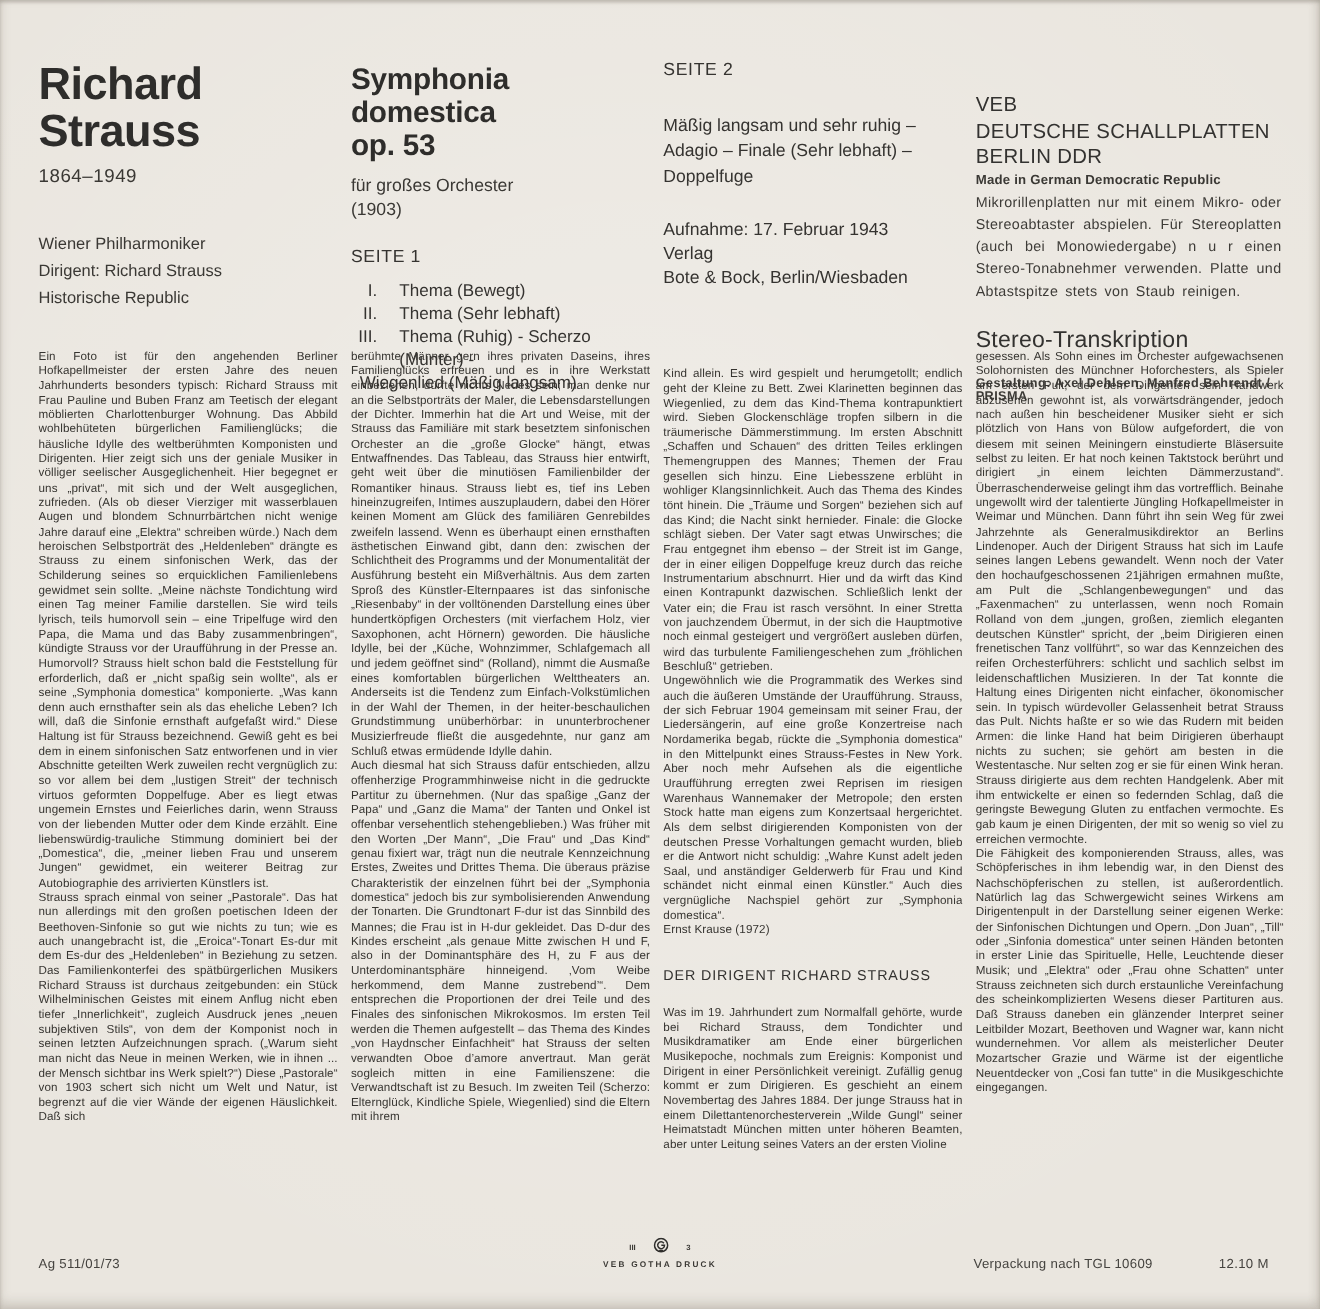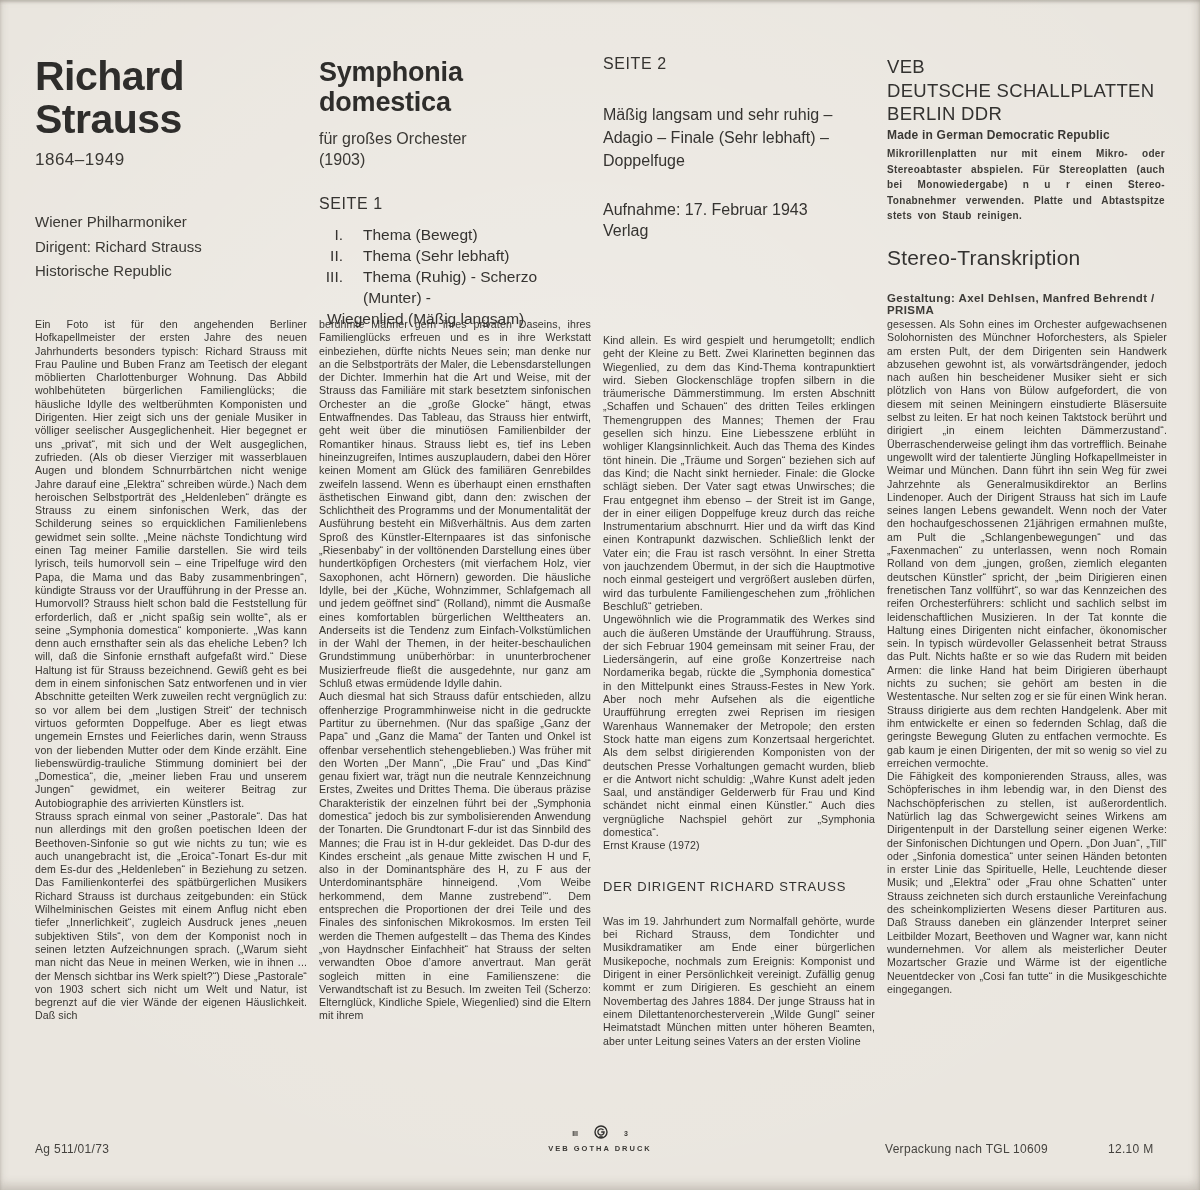--- a/index.html
+++ b/index.html
@@ -26,23 +26,23 @@
   .work-title{font-size:27px;line-height:1.12;font-weight:700;letter-spacing:-0.2px;color:#2e2d2b;}
   .work-sub{margin-top:12px;font-size:16px;line-height:1.3;color:#3a3834;}
   .side-label{font-size:16px;letter-spacing:0.6px;color:#353330;}
   .tracklist{margin-top:12px;font-size:15.5px;line-height:1.35;color:#353330;}
   .track{display:flex;}
   .track .num{width:24px;text-align:right;flex:0 0 24px;}
   .track .ttl{margin-left:20px;}
   .track.wrapline .ttl{margin-left:8px;}
   .movements{margin-top:30px;font-size:16px;line-height:1.45;width:255px;color:#353330;}
   .recording-block{margin-top:26px;font-size:16px;line-height:1.35;color:#353330;}
-  .company{font-size:18.5px;line-height:1.28;letter-spacing:0.3px;color:#333230;}
+  .company{font-size:18.5px;line-height:1.28;letter-spacing:0.3px;color:#333230;margin-top:28px;}
   .made-in{margin-top:2px;font-size:12px;font-weight:700;letter-spacing:0.2px;color:#3a3834;}
-  .notice{margin-top:4px;font-size:10px;font-weight:700;line-height:1.55;letter-spacing:0.35px;word-spacing:2.5px;text-align:justify;width:278px;color:#3d3b37;}
+  .notice{margin-top:4px;font-size:13px;font-weight:400;line-height:1.55;letter-spacing:0.35px;word-spacing:2.5px;text-align:justify;width:278px;color:#3d3b37;}
   .format{margin-top:22px;font-size:21px;letter-spacing:0.2px;color:#333230;}
   .design-credit{margin-top:22px;font-size:11.5px;font-weight:700;letter-spacing:0.4px;color:#3d3b37;}
   
   .body-col{
     width:272px;height:800px;overflow:hidden;
     font-size:10.6px;line-height:13.3px;letter-spacing:0.1px;color:#363430;
   }
   .body-col p{margin:0;text-align:justify;}
   .byline{text-align:left !important;}
   .section-heading{
@@ -67,20 +67,21 @@
     <div class="performers">
       <div>Wiener Philharmoniker</div>
       <div>Dirigent: Richard Strauss</div>
       <div>Historische Republic</div>
     </div>
   </div>
 
   <div class="abs" style="left:319px;top:57px;width:272px;">
     <div class="work-title">
       <div>Symphonia domestica</div>
+      <div>op. 53</div>
     </div>
     <div class="work-sub">
       <div>für großes Orchester</div>
       <div>(1903)</div>
     </div>
     <div class="side-label" style="margin-top:24px;">SEITE 1</div>
     <div class="tracklist">
       <div class="track">
         <span class="num">I.</span>
         <span class="ttl">Thema (Bewegt)</span>
@@ -98,20 +99,21 @@
       </div>
     </div>
   </div>
 
   <div class="abs" style="left:603px;top:55px;width:272px;">
     <div class="side-label">SEITE 2</div>
     <div class="movements">Mäßig langsam und sehr ruhig – Adagio – Finale (Sehr lebhaft) – Doppelfuge</div>
     <div class="recording-block">
       <div>Aufnahme: 17. Februar 1943</div>
       <div>Verlag</div>
+      <div>Bote &amp; Bock, Berlin/Wiesbaden</div>
     </div>
   </div>
 
   <div class="abs" style="left:887px;top:55px;width:280px;">
     <div class="company">
       <div>VEB</div>
       <div>DEUTSCHE SCHALLPLATTEN</div>
       <div>BERLIN DDR</div>
     </div>
     <div class="made-in">Made in German Democratic Republic</div>

